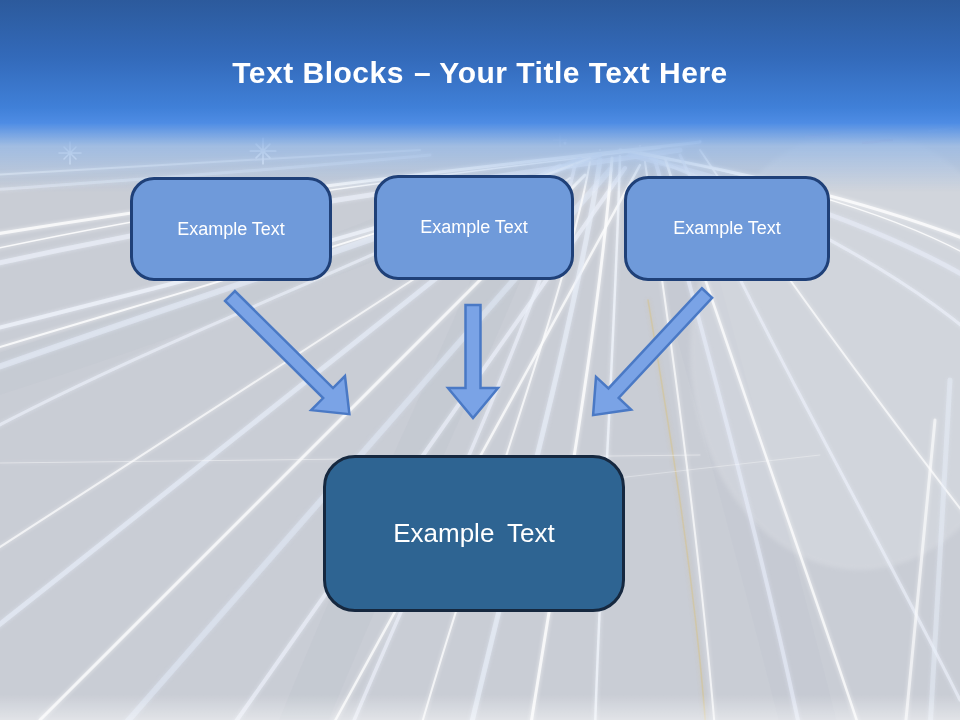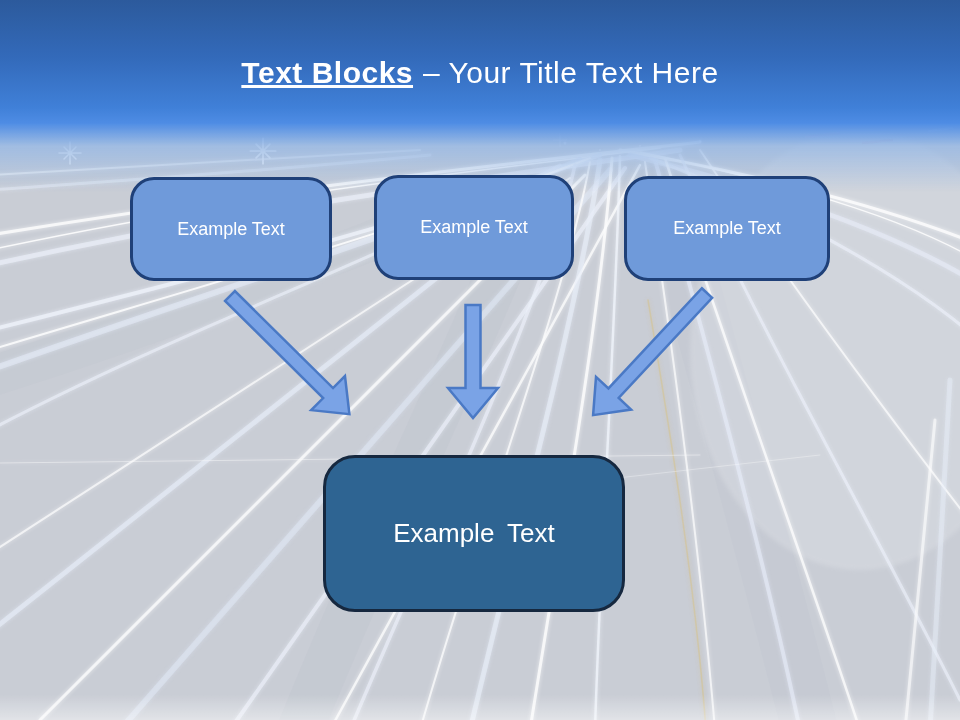--- a/index.html
+++ b/index.html
@@ -19,22 +19,22 @@
     position: absolute; top: 0; left: 0; width: 100%; height: 192px; z-index: 2;
     background: linear-gradient(180deg,
       #2c5a9c 0%, #336aba 30%, #4080d8 56%, #4e8ce4 64%,
       rgba(150,184,229,0.80) 76%, rgba(201,205,213,0) 100%);
   }
   .slide-title {
     position: absolute; top: 56px; left: 0; width: 100%;
     text-align: center; color: #ffffff; font-size: 30px; letter-spacing: 0.5px;
     z-index: 3; cursor: default;
   }
-  .title-bold { font-weight: 700; text-decoration: underline; }
-  .title-rest { font-weight: 400; margin-left: 10px; }
+  .title-bold { font-weight: 700; }
+  .title-rest { font-weight: 700; margin-left: 10px; }
   .arrows-svg { position: absolute; inset: 0; z-index: 2; }
   .tblock {
     position: absolute; display: flex; align-items: center; justify-content: center;
     color: #ffffff; text-align: center; z-index: 3;
     background: #6f9ada; border: 3px solid #1f4078; border-radius: 24px;
     font-size: 18px;
   }
   #block-1 { left: 130px; top: 177px; width: 202px; height: 104px; }
   #block-2 { left: 374px; top: 175px; width: 200px; height: 105px; }
   #block-3 { left: 624px; top: 176px; width: 206px; height: 105px; }

